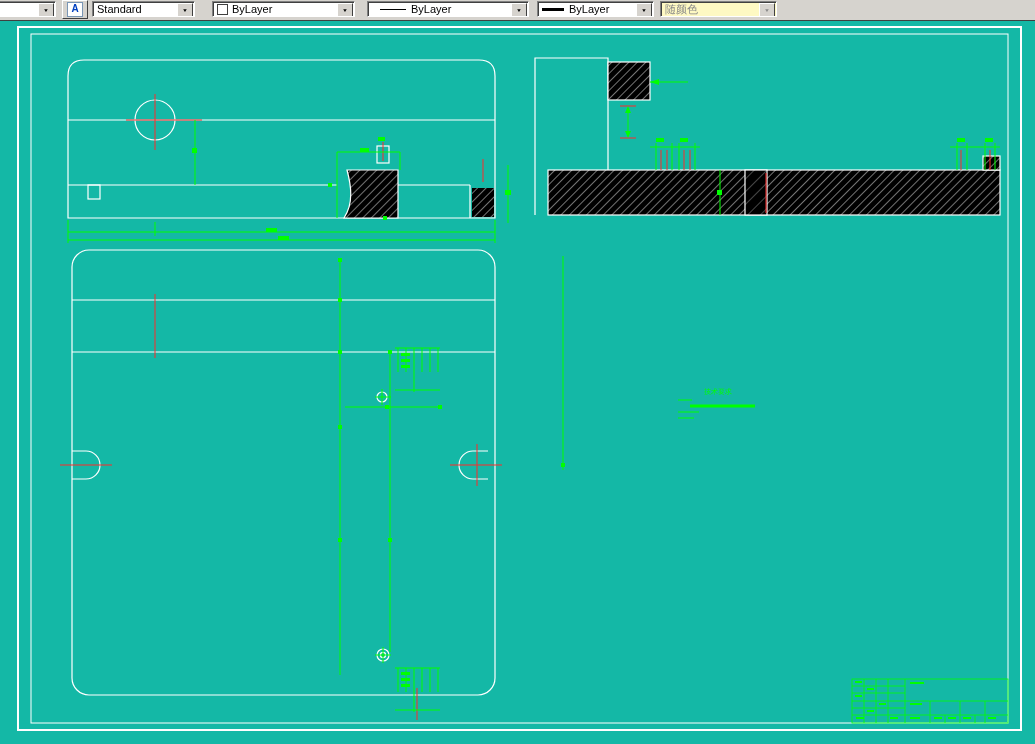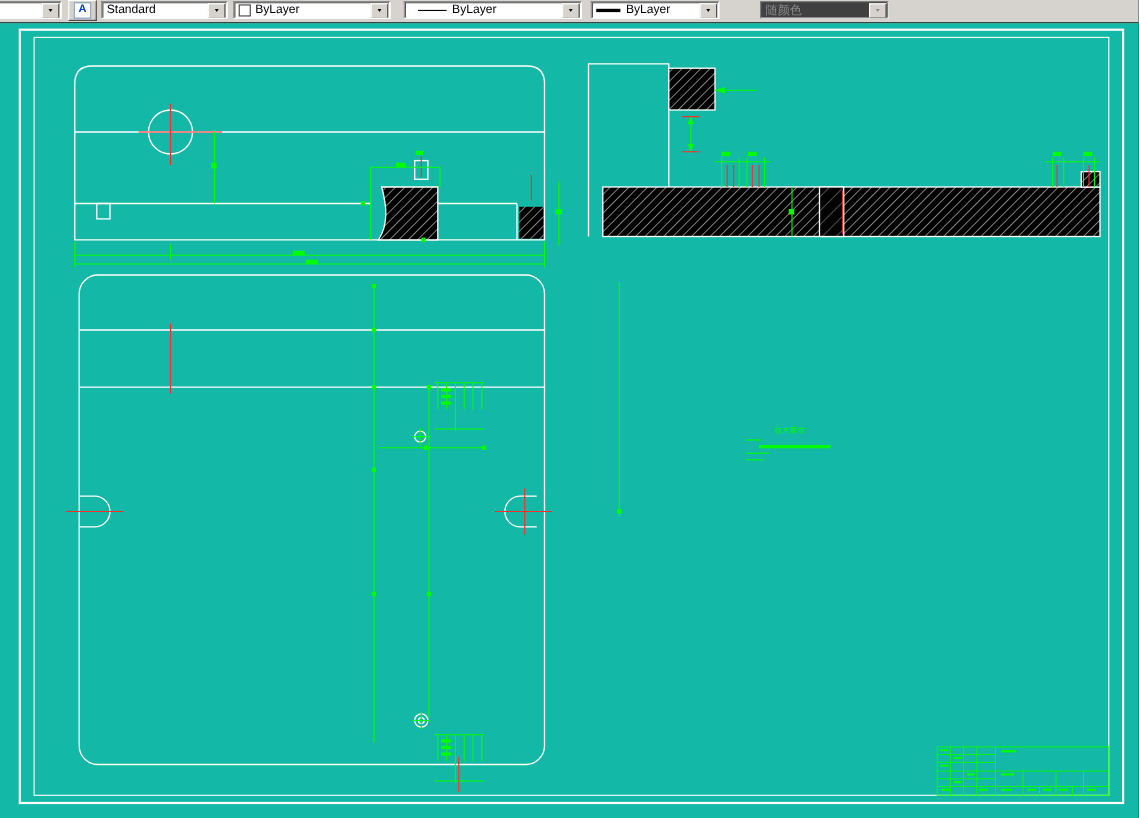--- a/index.html
+++ b/index.html
@@ -12,21 +12,21 @@
     position:absolute;top:0;left:0;width:1035px;height:20px;
     background:#d6d3ce;border-bottom:1px solid #404040;z-index:5;
   }
   .combo{
     position:absolute;top:1px;height:16px;background:#fff;
     border:1px solid;border-color:#808080 #fff #fff #808080;
     box-shadow:inset 1px 1px 0 #404040;
     display:flex;align-items:center;font-size:11px;color:#000;
     padding-left:4px;box-sizing:border-box;white-space:nowrap;overflow:hidden;
   }
-  .combo.disabled{background:#404040;color:#8a8a8a;margin-left:31px;}
+  .combo.disabled{background:#fef9c3;color:#8a8a8a;}
   .arrowbtn{
     position:absolute;right:1px;top:1px;width:14px;height:12px;
     background:#d6d3ce;border:1px solid;border-color:#fff #404040 #404040 #fff;
     display:flex;align-items:center;justify-content:center;
   }
   .arrow-glyph{font-size:6px;line-height:1;color:#000;transform:scaleY(.8);}
   .combo.disabled .arrow-glyph{color:#8a8a8a;}
   .swatch{
     width:9px;height:9px;background:#fff;border:1px solid #404040;
     margin-right:4px;flex:0 0 auto;
@@ -57,21 +57,21 @@
     <span class="combo-text"></span>
     <span class="arrowbtn">
         <span class="arrow-glyph">▼</span>
       </span>
   </div>
 
   <button class="toolbtn">
     <span class="toolicon">A</span>
   </button>
 
-  <div class="combo" style="left:92px;width:115px;">
+  <div class="combo" style="left:92px;width:103px;">
     <span class="combo-text">Standard</span>
     <span class="arrowbtn">
         <span class="arrow-glyph">▼</span>
       </span>
   </div>
 
   <div class="combo" style="left:212px;width:143px;">
     <span class="swatch"></span>
     <span class="combo-text">ByLayer</span>
     <span class="arrowbtn">

